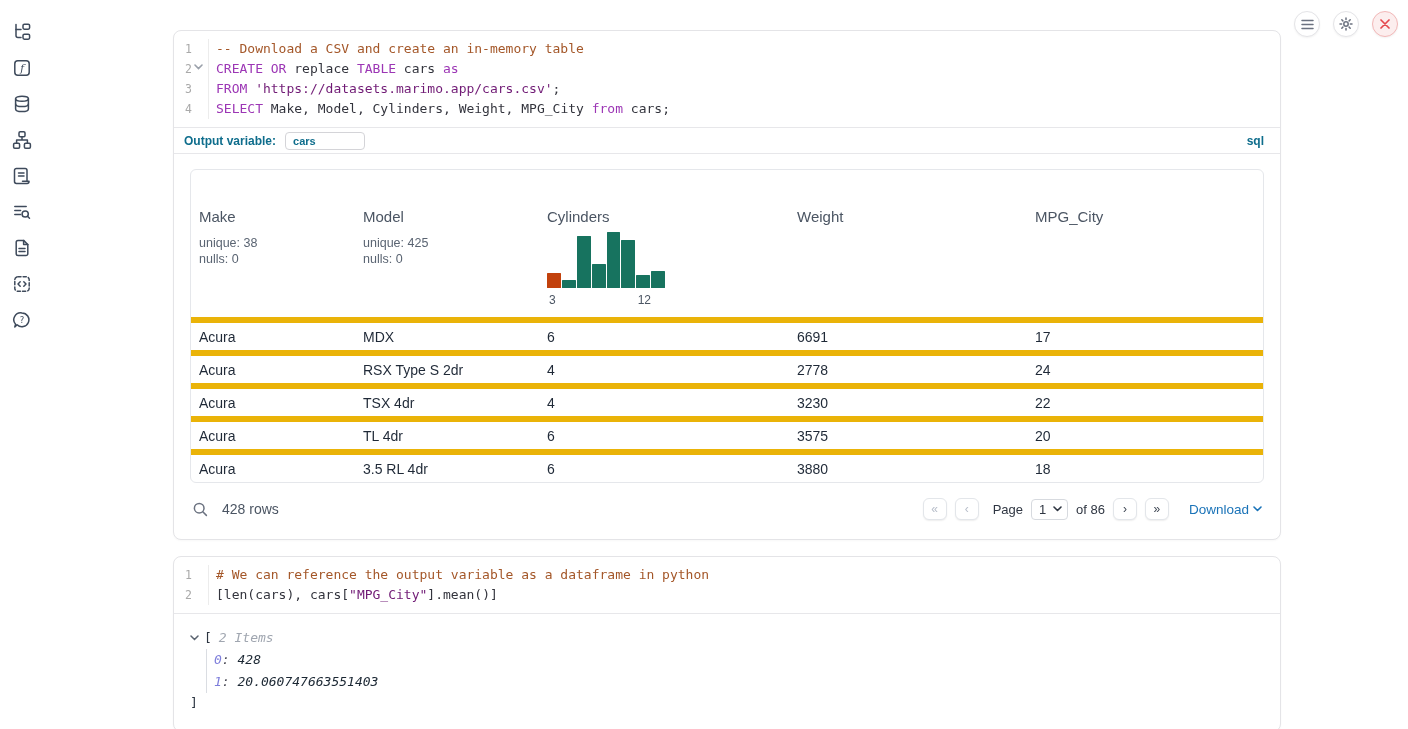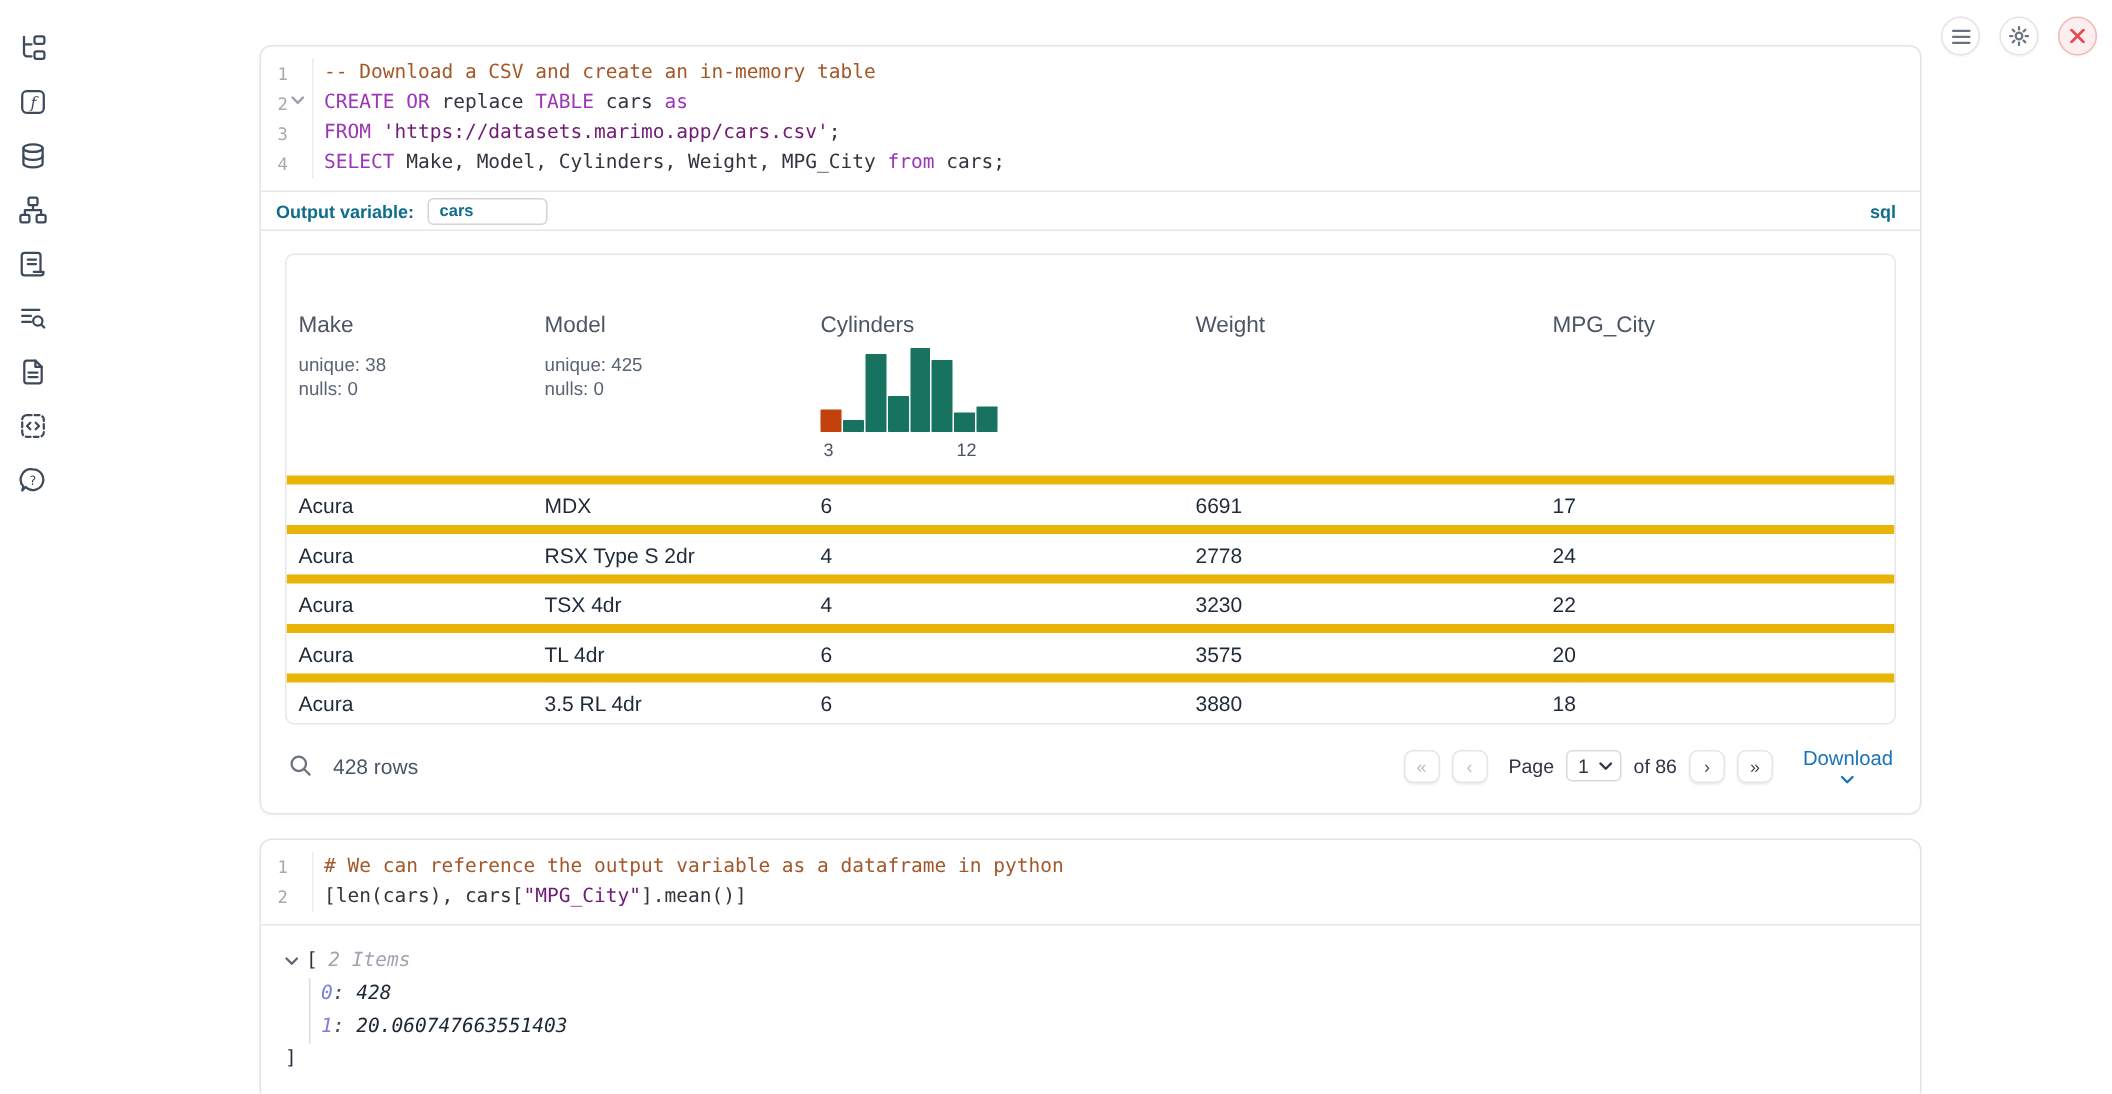--- a/index.html
+++ b/index.html
@@ -88,21 +88,21 @@
     cursor:pointer; padding:0; font-family:inherit; }
   .pg-btn.disabled { color:#b6bdc9; }
   .pg-text { font-size:13px; color:#2f3642; }
   .page-label { margin-left:6px; }
   .page-select { min-width:37px; height:21px; border:1px solid #d7dadf; border-radius:4px;
     background:#fff; display:flex; align-items:center; justify-content:space-between;
     padding:0 5px 0 7px; font-size:13px; color:#2f3642; cursor:pointer; gap:5px; }
   .page-select svg, .download svg { stroke:currentColor; fill:none; stroke-width:1.6; stroke-linecap:round; stroke-linejoin:round; }
   .download { margin-left:12px; display:flex; align-items:center; gap:4px;
     background:none; border:none; color:#1a73b8; font-size:13.5px; cursor:pointer;
-    font-family:inherit; padding:0;flex-direction:column; }
+    font-family:inherit; padding:0; }
 
   
   .tree { padding:14px 16px 18px; font-family:"DejaVu Sans Mono", monospace;
     font-size:13px; color:#2b3440; }
   .tree-row1 { display:flex; align-items:center; line-height:20px; }
   .tree-toggle { width:14px; background:none; border:none; padding:0; cursor:pointer; }
   .tree-toggle svg { stroke:#5b6470; fill:none; stroke-width:1.5; stroke-linecap:round; }
   .tree-bracket { color:#2b3440; }
   .tree-count { font-style:italic; color:#a0a6b0; margin-left:7px; }
   .tree-entries { margin-left:16px; border-left:1px solid #dadde2; padding-left:7px; margin-top:1px;font-style:italic; }

